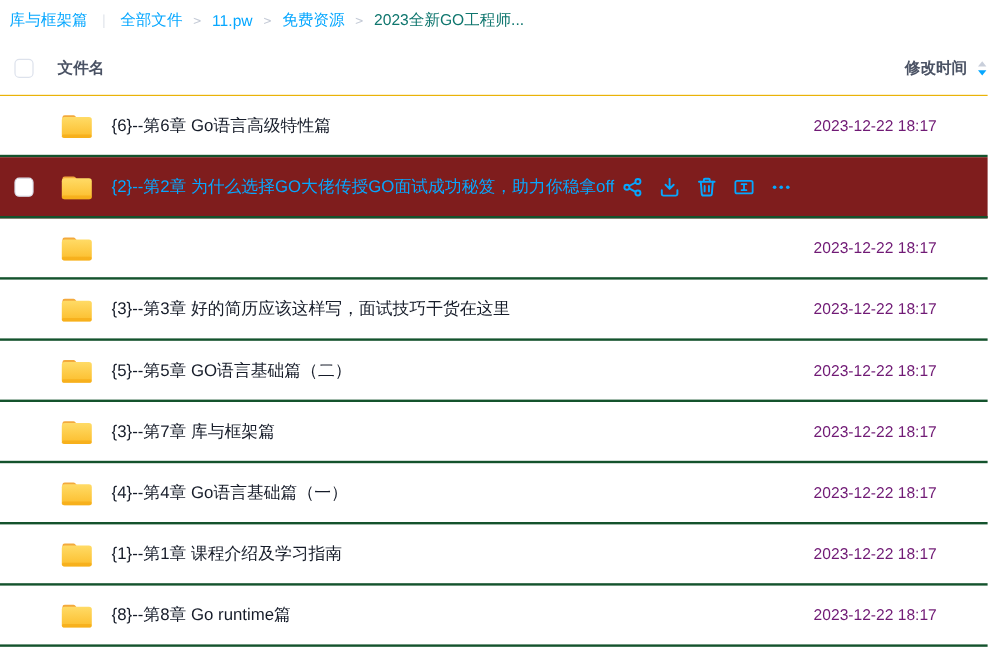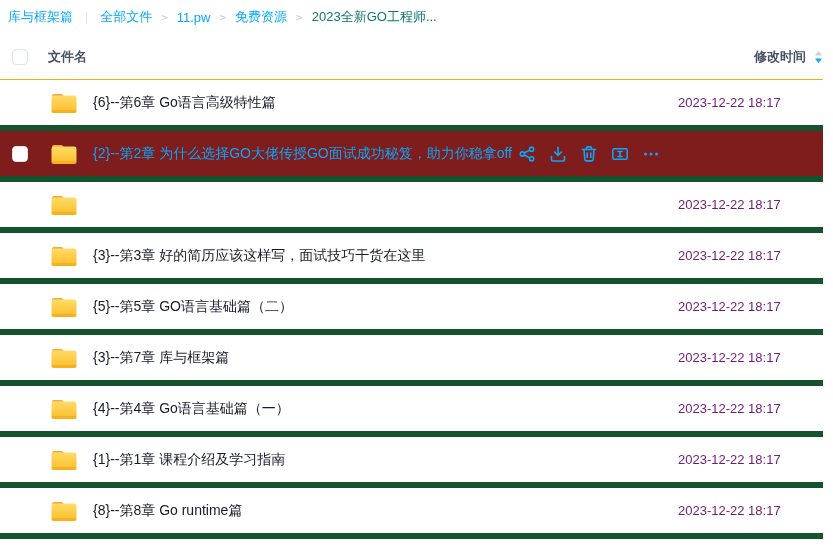--- a/index.html
+++ b/index.html
@@ -20,21 +20,21 @@
     border-bottom:1px solid #eab308; }
   .checkbox { width:16px; height:16px; margin-left:12px; border:1.5px solid #dde2ec;
     border-radius:4px; background:#fff; flex:0 0 16px; }
   .col-name { margin-left:20px; font-size:13px; font-weight:bold; color:#4a5264; }
   .col-time-wrap { margin-left:auto; width:145px; display:flex; align-items:center;justify-content:flex-end; }
   .col-time { font-size:13px; font-weight:bold; color:#4a5264; }
   .sort-icon { margin-left:8px; display:inline-flex; flex-direction:column; cursor:pointer; }
 
   
   .row { position:relative; display:flex; align-items:center; height:51px;
-    margin-right:10px; border-bottom:6px solid #14532d; }
+    margin-right:10px; border-bottom:2px solid #14532d; }
   .row.hovered { background:#7f1d1d; }
   .row .checkbox { visibility:hidden; }
   .folder-icon { margin-left:22px; flex:0 0 28px; display:flex; align-items:center; }
   .file-name { margin-left:15px; font-size:14px; color:#161c29; cursor:pointer;
     white-space:nowrap; overflow:hidden; }
   .file-name.accent { color:#06a7ff; }
   .row-right { margin-left:auto; width:145px; font-size:13px; color:#701a75; }
   .actions { position:absolute; right:163px; top:50%; transform:translateY(-50%);
     display:flex; gap:13px; align-items:center; }
   .action-btn { width:18px; height:18px; cursor:pointer; display:inline-flex;

